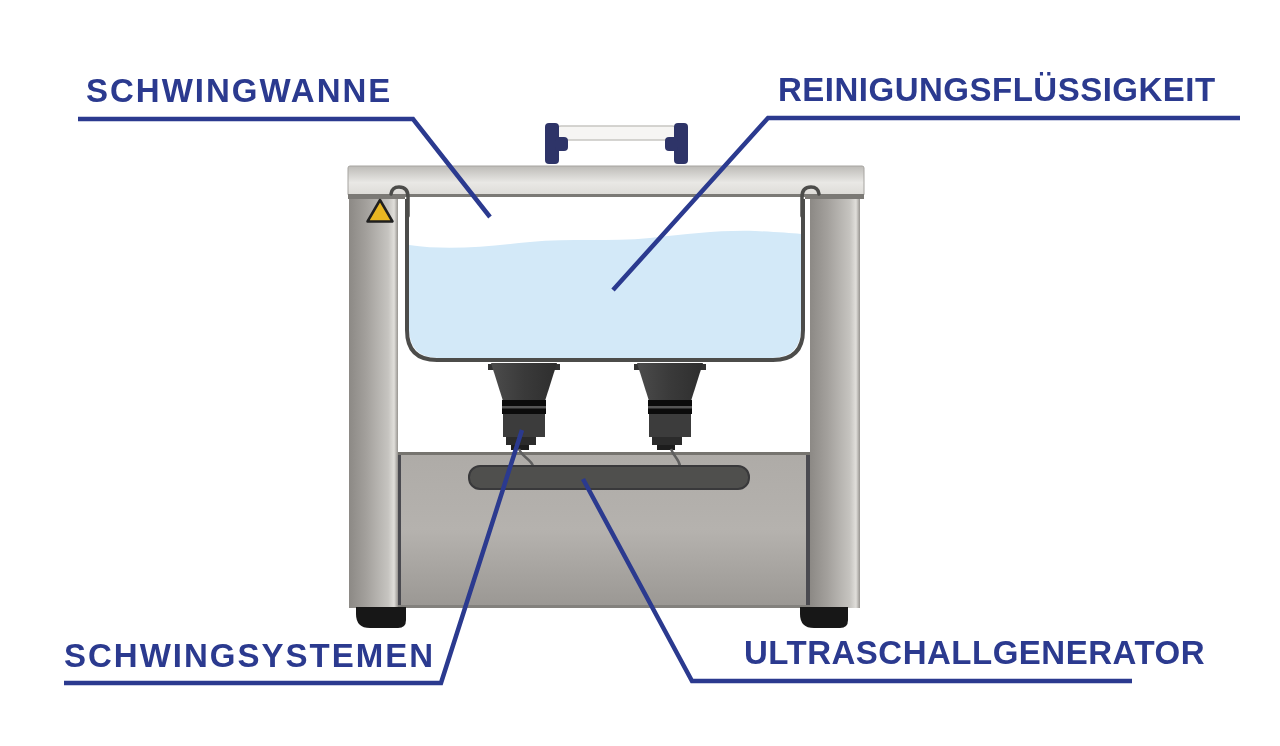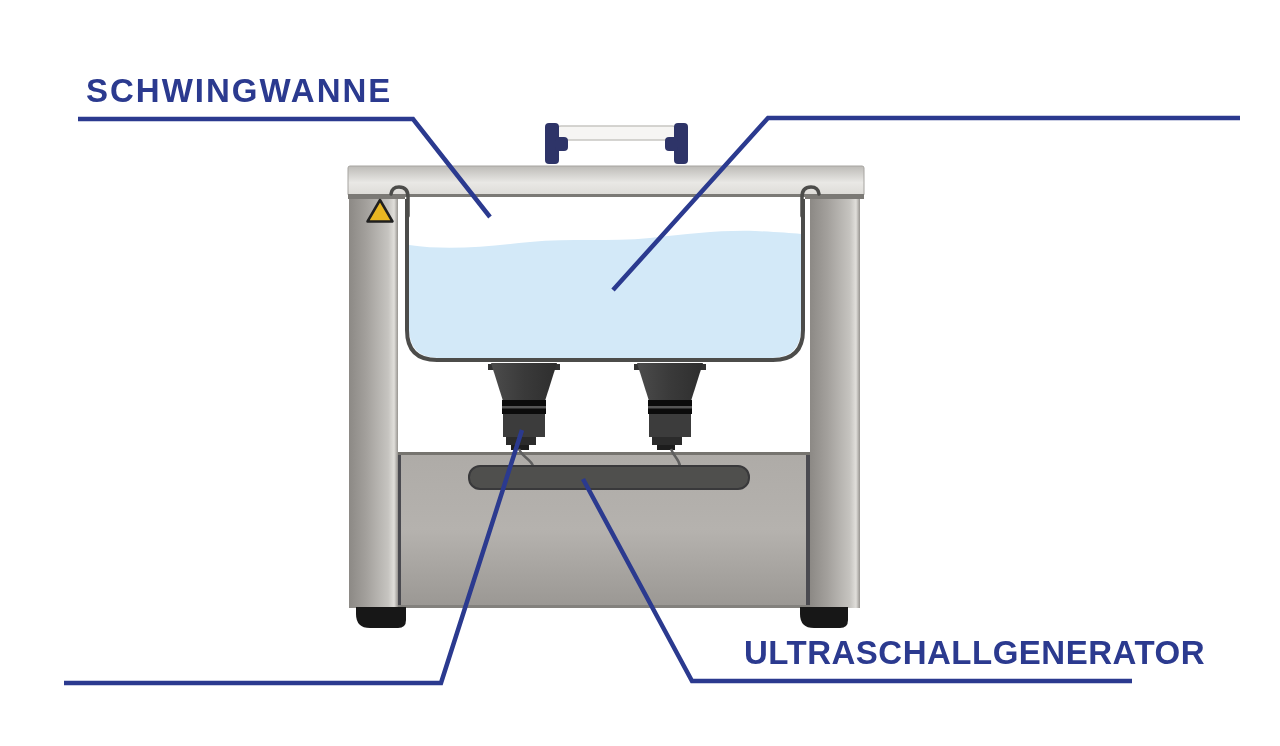--- a/index.html
+++ b/index.html
@@ -121,17 +121,19 @@
     <g stroke="#2b3a8f" stroke-width="4.5" fill="none">
       <polyline points="78,119 413,119 490,217"></polyline>
       <polyline points="1240,118 768,118 613,290"></polyline>
       <polyline points="64,683 441,683 522,430"></polyline>
       <polyline points="1132,681 692,681 583,479"></polyline>
     </g>
   </svg>
 
   <div class="label" style="left:86px;top:74px;">SCHWINGWANNE</div>
 
+  <div class="label tight" style="left:778px;top:73px;">REINIGUNGSFLÜSSIGKEIT</div>
 
+  <div class="label" style="left:64px;top:639px;">SCHWINGSYSTEMEN</div>
 
   <div class="label tight" style="left:744px;top:636px;">ULTRASCHALLGENERATOR</div>
 
 </div>
 
 </body></html>

